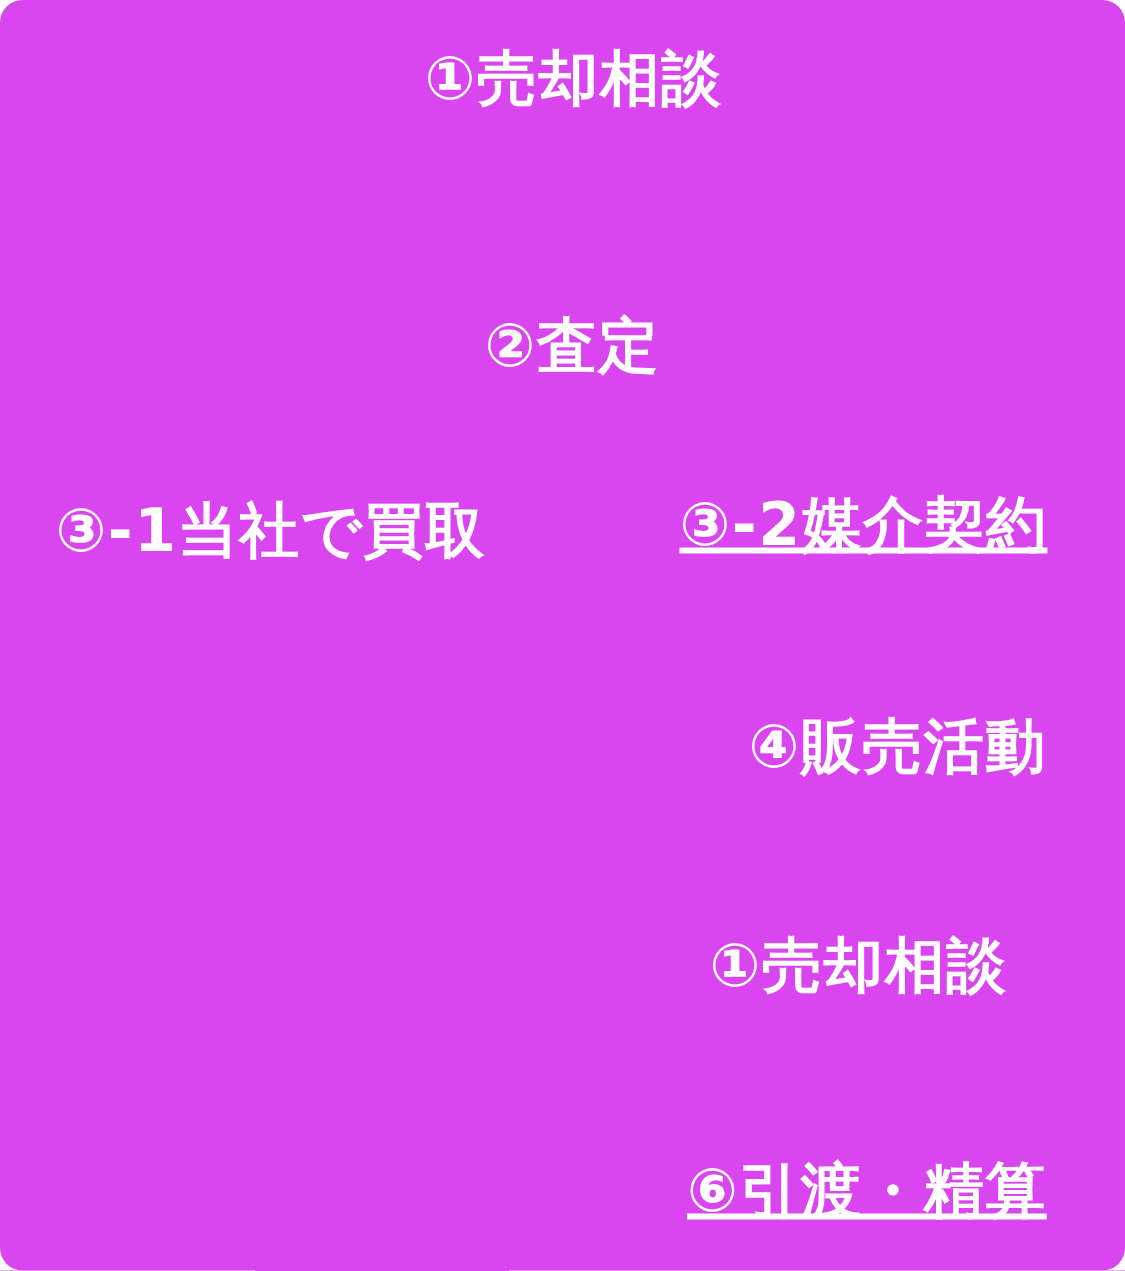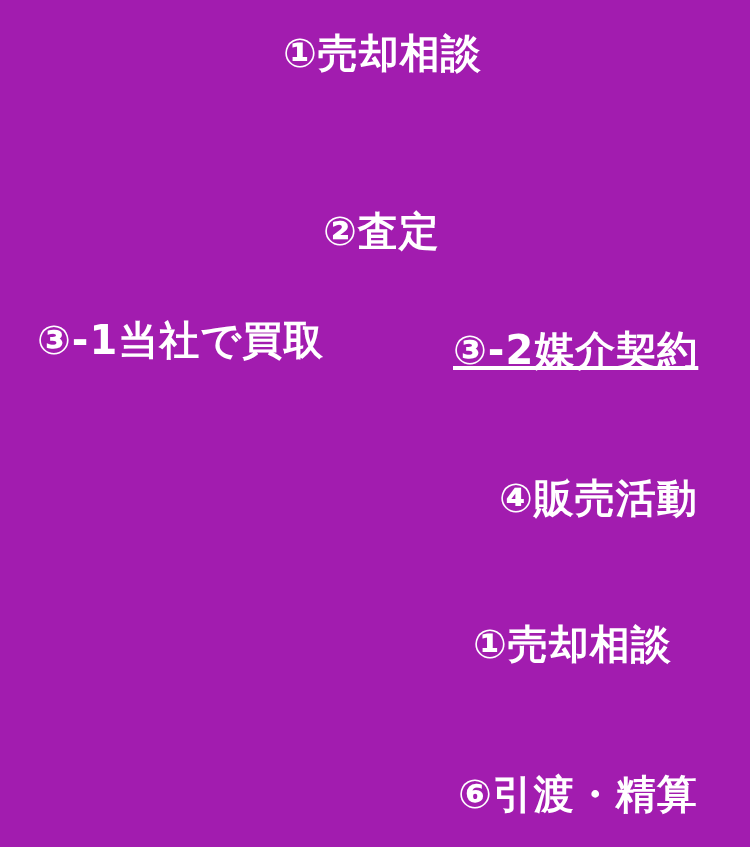--- a/index.html
+++ b/index.html
@@ -17,38 +17,38 @@
     position: absolute;
     font-size: 40px;
     font-weight: 700;
     line-height: 1;
     letter-spacing: 1px;
     white-space: nowrap;
   }
   
   .pos-step-1   { left: 283px; top: 33px;  }
   .pos-step-2   { left: 323px; top: 183px; margin-top: 28px; }
-  .pos-step-3-1 { left: 37px;  top: 320px; }
+  .pos-step-3-1 { left: 37px;  top: 334px; }
   .pos-step-3-2 { left: 453px; top: 330px; }
   .pos-step-4   { left: 475px; top: 478px; }
   .pos-step-5   { left: 473px; top: 624px; }
   .pos-step-6   { left: 458px; top: 774px; }
 </style>
 </head>
 <body>
 
-<div class="canvas" style="background-color: #a21caf;">
+<div class="canvas" style="background-color: #d946ef; border-radius: 15px;">
 
   <div class="step-label pos-step-1" style="color: rgb(255, 255, 255);">①売却相談</div>
 
   <div class="step-label pos-step-2" style="color: rgb(255, 255, 255);">②査定</div>
 
   <div class="step-label pos-step-3-1" style="color: rgb(255, 255, 255);">③-1当社で買取</div>
 
   <div class="step-label pos-step-3-2" style="color: rgb(255, 255, 255); text-decoration: underline;">③-2媒介契約</div>
 
   <div class="step-label pos-step-4" style="color: rgb(255, 255, 255); margin-left: 24px;">④販売活動</div>
 
   <div class="step-label pos-step-5" style="color: rgb(255, 255, 255);">①売却相談</div>
 
-  <div class="step-label pos-step-6" style="color: rgb(255, 255, 255);">⑥引渡・精算</div>
+  <div class="step-label pos-step-6" style="color: rgb(255, 255, 255); text-decoration: underline;">⑥引渡・精算</div>
 
 </div>
 
 </body></html>

